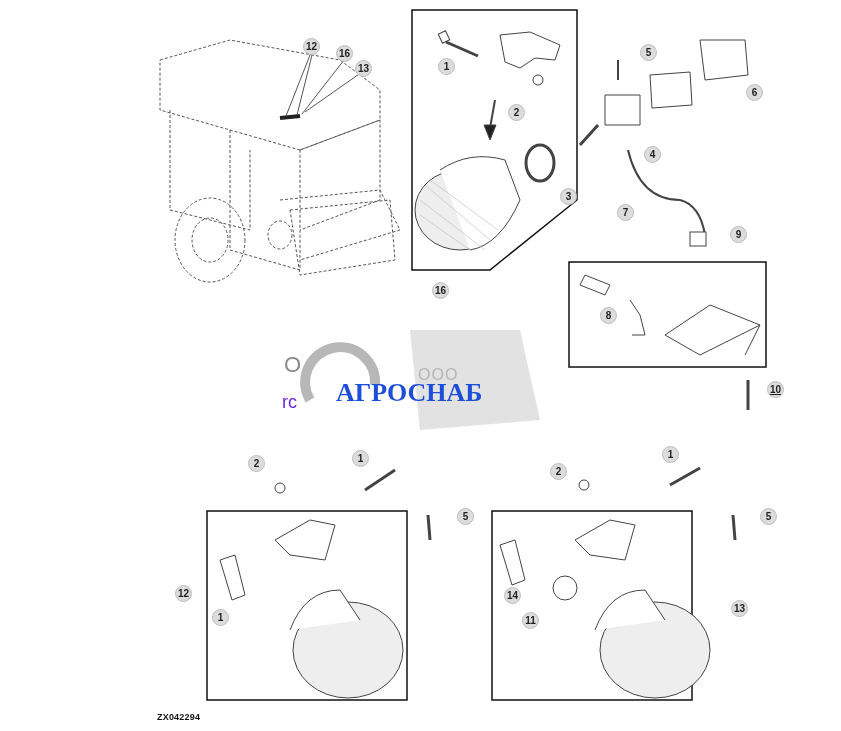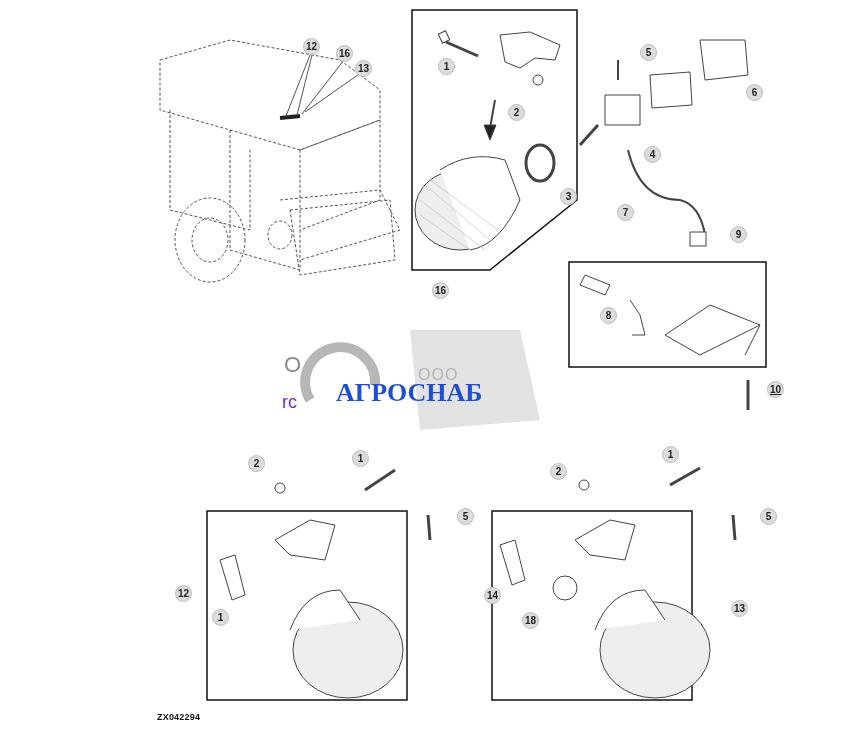--- a/index.html
+++ b/index.html
@@ -127,22 +127,22 @@
 
 <div class="callout" style="left:248px;top:455px;">2</div>
 <div class="callout" style="left:352px;top:450px;">1</div>
 <div class="callout" style="left:457px;top:508px;">5</div>
 <div class="callout" style="left:175px;top:585px;">12</div>
 <div class="callout" style="left:212px;top:609px;">1</div>
 
 <div class="callout" style="left:550px;top:463px;">2</div>
 <div class="callout" style="left:662px;top:446px;">1</div>
 <div class="callout" style="left:760px;top:508px;">5</div>
-<div class="callout" style="left:484px;top:587px;">14</div>
-<div class="callout" style="left:522px;top:612px;">18</div>
+<div class="callout" style="left:504px;top:587px;">14</div>
+<div class="callout" style="left:522px;top:612px;">11</div>
 <div class="callout" style="left:731px;top:600px;">13</div>
 
 <div class="wm-frag1">O</div>
 <div class="wm-frag2">rc</div>
 <div class="wm-ooo">ООО</div>
 <div class="wm-name">АГРОСНАБ</div>
 
 <div class="code">ZX042294</div>
 
 </body></html>

